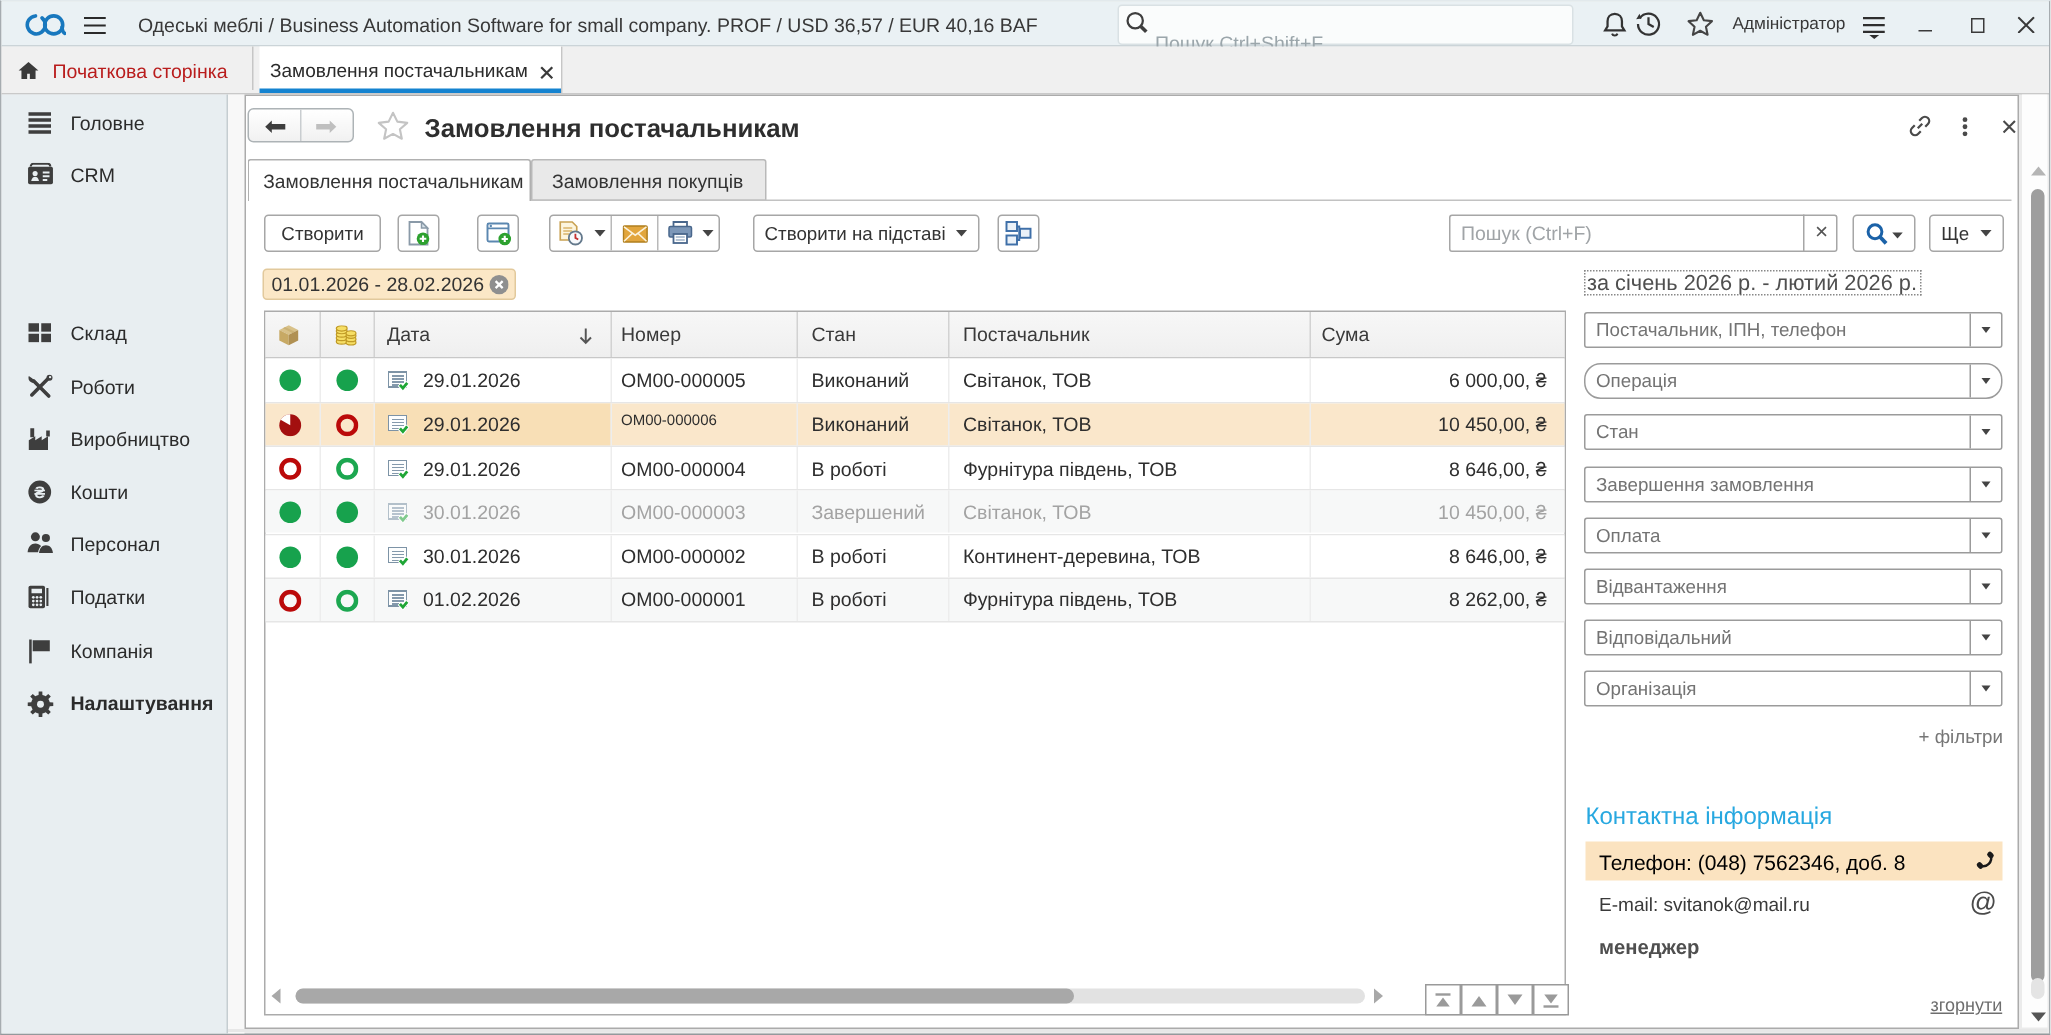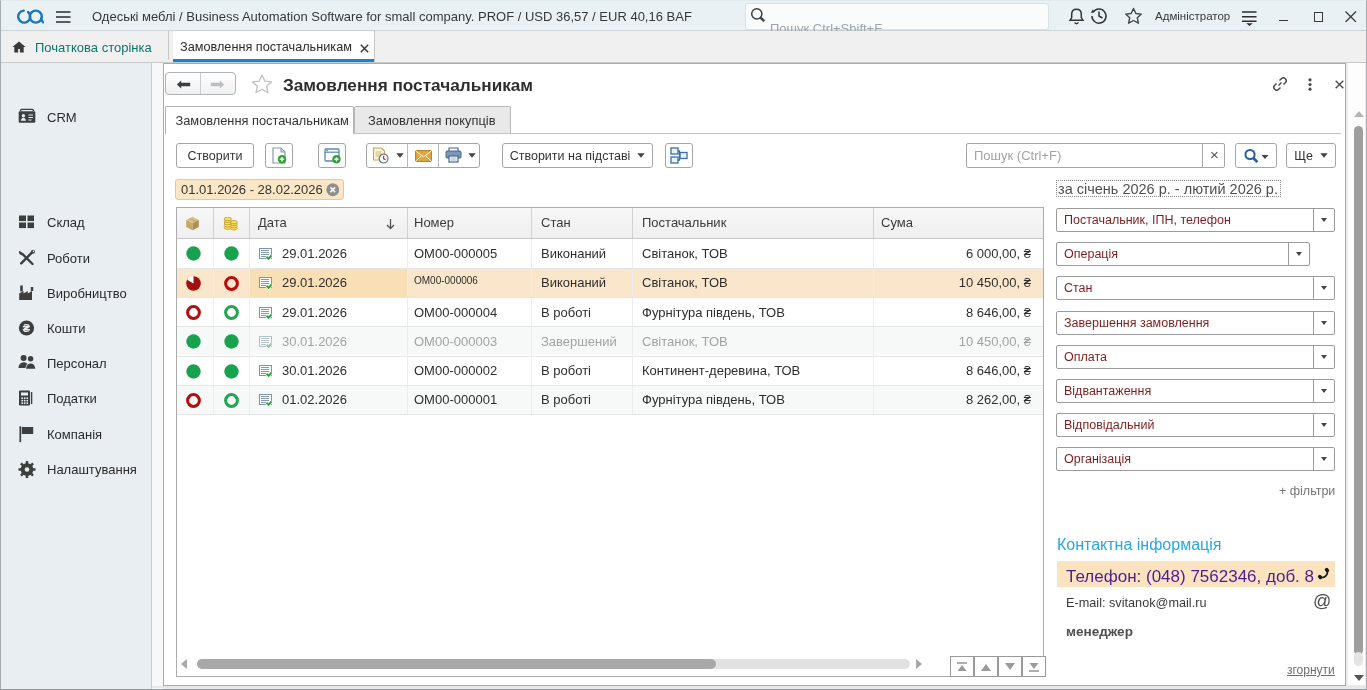--- a/index.html
+++ b/index.html
@@ -17,21 +17,21 @@
 
 .sidebar{left:1px;top:63px;width:150px;height:626px;background:#E8EEF1;border-right:1px solid #C5CDD1;}
 .sbitem{position:absolute;left:0;width:150px;height:35px;}
 .sbicon{position:absolute;left:17px;top:50%;transform:translateY(-50%);width:17px;height:17px;}
 .sbtext{position:absolute;left:46px;top:50%;transform:translateY(-50%);font-size:13px;color:#2B2B2B;white-space:nowrap;}
 
 .panel{left:163px;top:63px;width:1181px;height:621px;background:#fff;border:1px solid #ABABAB;}
 .btn{position:absolute;background:#fff;border:1px solid #A6A6A6;border-radius:3px;box-sizing:border-box;font-size:12.5px;color:#333;}
 .btn .lbl{position:absolute;left:0;top:0;width:100%;height:100%;display:flex;align-items:center;justify-content:center;white-space:nowrap;}
 .combo{position:absolute;background:#fff;border:1px solid #9B9B9B;border-radius:2px;box-sizing:border-box;}
-.combo .cph{position:absolute;left:7px;top:4px;font-size:12.5px;color:#7f1d1d;white-space:nowrap;}
+.combo .cph{position:absolute;left:7px;top:4px;font-size:12.5px;color:#737373;white-space:nowrap;}
 .combo .arr{position:absolute;right:0;top:0;width:20px;height:100%;border-left:1px solid #9B9B9B;}
 .combo .arr:after{content:"";position:absolute;left:50%;top:50%;margin-left:-3.5px;margin-top:-2px;border-left:3.5px solid transparent;border-right:3.5px solid transparent;border-top:4.5px solid #444;}
 svg{display:block;}
 </style></head>
 <body>
 <div class="win"></div>
 
 <div class="abs topbar"></div>
 <div class="abs" id="logo" style="left:16px;top:8px;">
     <svg width="28" height="16" viewBox="0 0 28 16">
@@ -92,30 +92,38 @@
 <div class="abs tabbar">
   <div class="activetab">
       <div class="blueline"></div>
     </div>
 </div>
 <div class="abs" id="homeicon" style="left:12px;top:41px;">
     <svg width="14" height="12" viewBox="0 0 14 12">
       <path d="M7 0.4L0.4 6h1.9v5.6h3.8V8.1h1.8v3.5h3.8V6h1.9z" fill="#3A3A3A"></path>
     </svg>
   </div>
-<div class="abs" style="left:35px;top:40px;font-size:13px;color:#0f766e;">Початкова сторінка</div>
+<div class="abs" style="left:35px;top:40px;font-size:13px;color:#b91c1c;">Початкова сторінка</div>
 <div class="abs" style="left:168px;top:31px;width:1px;height:29px;background:#C6C6C6;"></div>
 <div class="abs" style="left:180px;top:40px;font-size:12.7px;color:#2B2B2B;">Замовлення постачальникам</div>
 <div class="abs" id="tabx" style="left:359.5px;top:43.5px;">
     <svg width="9" height="9" viewBox="0 0 9 9">
       <path d="M0.8 0.8l7.4 7.4M8.2 0.8L0.8 8.2" stroke="#3A3A3A" stroke-width="1.5"></path>
     </svg>
   </div>
 
 <div class="abs sidebar" id="sidebar">
+    <div class="sbitem" style="top: 1px;">
+      <span class="sbicon" id="sbi0">
+        <svg width="17" height="17" viewBox="0 0 17 17">
+          <path d="M1 2.5h15M1 6.5h15M1 10.5h15M1 14.5h15" stroke="#3E3E3E" stroke-width="2.2"></path>
+        </svg>
+      </span>
+      <span class="sbtext">Головне</span>
+    </div>
     <div class="sbitem" style="top: 36.2px;">
       <span class="sbicon" id="sbi1">
         <svg width="18" height="15" viewBox="0 0 18 15">
           <rect x="0.7" y="2.7" width="16.6" height="11.6" rx="1.2" fill="#3E3E3E"></rect>
           <path d="M2.5 2.5c0-1 0.7-1.8 1.6-1.8h9.8c0.9 0 1.6 0.8 1.6 1.8" fill="none" stroke="#3E3E3E" stroke-width="1.4"></path>
           <circle cx="5.4" cy="7.2" r="1.7" fill="#E8EEF1"></circle>
           <path d="M2.8 12.2c0.3-1.9 1.4-2.9 2.6-2.9s2.3 1 2.6 2.9z" fill="#E8EEF1"></path>
           <path d="M10.5 6.5h4.5M10.5 9h4.5M10.5 11.5h3" stroke="#E8EEF1" stroke-width="1.2"></path>
         </svg>
       </span>
@@ -203,21 +211,21 @@
     </div>
     <div class="sbitem" style="top: 353px;">
       <span class="sbicon" id="sbi10">
         <svg width="16" height="17" viewBox="0 0 16 17">
           <path d="M2.3 0.8v16" stroke="#3E3E3E" stroke-width="1.7"></path>
           <path d="M3.8 1.4h11.4v7.2H3.8z" fill="#3E3E3E"></path>
         </svg>
       </span>
       <span class="sbtext">Компанія</span>
     </div>
-    <div class="sbitem" style="top: 388.2px;">
+    <div class="sbitem" style="top: 388.2px; font-weight: bold;">
       <span class="sbicon" id="sbi11">
         <svg width="18" height="18" viewBox="0 0 18 18">
           <path d="M15.17 7.72L17.51 7.79L17.51 10.21L15.17 10.28L14.82 11.41L14.27 12.46L15.88 14.16L14.16 15.88L12.46 14.27L11.41 14.82L10.28 15.17L10.21 17.51L7.79 17.51L7.72 15.17L6.59 14.82L5.54 14.27L3.84 15.88L2.12 14.16L3.73 12.46L3.18 11.41L2.83 10.28L0.49 10.21L0.49 7.79L2.83 7.72L3.18 6.59L3.73 5.54L2.12 3.84L3.84 2.12L5.54 3.73L6.59 3.18L7.72 2.83L7.79 0.49L10.21 0.49L10.28 2.83L11.41 3.18L12.46 3.73L14.16 2.12L15.88 3.84L14.27 5.54L14.82 6.59Z" fill="#3E3E3E"></path>
           <circle cx="9" cy="9" r="2.3" fill="#E8EEF1"></circle>
         </svg>
       </span>
       <span class="sbtext">Налаштування</span>
     </div>
   </div>
 
@@ -657,21 +665,21 @@
         <path d="M1 9h10" stroke="#9A9A9A" stroke-width="1.6"></path>
       </svg>
     </div>
   </div>
 
 <div id="rpanel">
     <div class="combo" style="left: 1056px; top: 208px; width: 279px; height: 24px;">
       <span class="cph">Постачальник, ІПН, телефон</span>
       <span class="arr"></span>
     </div>
-    <div class="combo" style="left: 1056px; top: 242.2px; width: 254px; height: 24px;">
+    <div class="combo" style="left: 1056px; top: 242.2px; width: 279px; height: 24px; border-radius: 11px;">
       <span class="cph">Операція</span>
       <span class="arr"></span>
     </div>
     <div class="combo" style="left: 1056px; top: 276.4px; width: 279px; height: 24px;">
       <span class="cph">Стан</span>
       <span class="arr"></span>
     </div>
     <div class="combo" style="left: 1056px; top: 310.6px; width: 279px; height: 24px;">
       <span class="cph">Завершення замовлення</span>
       <span class="arr"></span>
@@ -689,21 +697,21 @@
       <span class="arr"></span>
     </div>
     <div class="combo" style="left: 1056px; top: 447.4px; width: 279px; height: 24px;">
       <span class="cph">Організація</span>
       <span class="arr"></span>
     </div>
   </div>
 
 <div class="abs" style="left:1057px;top:536px;font-size:16px;color:#27A8E0;">Контактна інформація</div>
 <div class="abs" style="left:1057px;top:561px;width:278px;height:26px;background:#FBE3C0;"></div>
-<div class="abs" style="left:1066px;top:567px;font-size:17px;color:#4c1d95;">Телефон: (048) 7562346, доб. 8</div>
+<div class="abs" style="left:1066px;top:567px;font-size:14px;color:#000000;">Телефон: (048) 7562346, доб. 8</div>
 <div class="abs" id="ic-phone" style="left:1316px;top:565.5px;">
     <svg width="15" height="15" viewBox="0 0 15 15">
       <g transform="rotate(-45 7.5 7.5)" fill="#1A1A1A">
         <rect x="0.8" y="5.2" width="3.6" height="4.6" rx="1.7"></rect>
         <rect x="10.6" y="5.2" width="3.6" height="4.6" rx="1.7"></rect>
         <path d="M2 8.2 A6.1 6.1 0 0 0 13 8.2 L11.6 7.4 A4.5 4.5 0 0 1 3.4 7.4z"></path>
       </g>
     </svg>
   </div>
 <div class="abs" style="left:1066px;top:596px;font-size:12.7px;color:#3A3A3A;">E-mail: svitanok@mail.ru</div>

